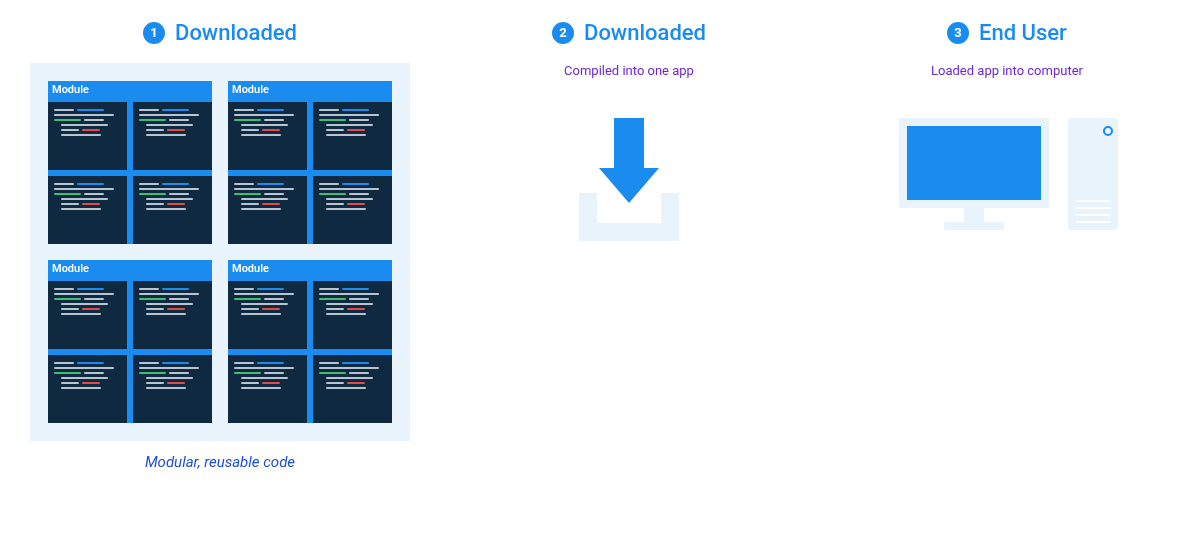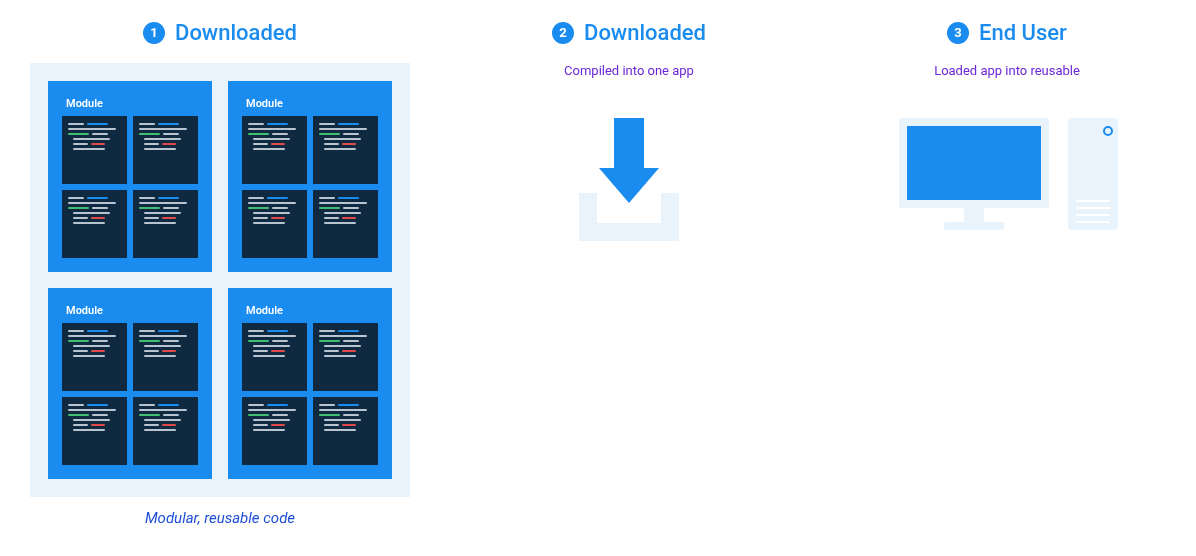--- a/index.html
+++ b/index.html
@@ -59,21 +59,21 @@
     .app-box {
       background: #e8f3fb;
       padding: 18px;
       display: grid;
       grid-template-columns: 1fr 1fr;
       gap: 16px;
       width: 380px;
     }
     .module {
       background: #1a8cf0;
-      padding: 14px;
+      padding: 0;
     }
     .module-label {
       color: #fff;
       font-size: 11px;
       font-weight: 600;
       padding: 2px 4px 6px 4px;
     }
     .module-grid {
       display: grid;
       grid-template-columns: 1fr 1fr;
@@ -436,21 +436,21 @@
         <polygon points="10,80 28,80 28,110 92,110 92,80 110,80 110,128 10,128" fill="#e8f3fb"></polygon>
       </svg>
     </div>
   </div>
 
   <div class="column">
     <div class="heading">
       <div class="badge">3</div>
       <div class="title">End User</div>
     </div>
-    <div class="subtitle">Loaded app into reusable</div>
+    <div class="subtitle">Loaded app into computer</div>
     <div class="computer-illustration">
       <svg width="160" height="120" viewBox="0 0 160 120">
 
         <rect x="5" y="5" width="150" height="90" rx="2" fill="#e8f3fb"></rect>
         <rect x="13" y="13" width="134" height="74" fill="#1a8cf0"></rect>
 
         <rect x="70" y="95" width="20" height="14" fill="#e8f3fb"></rect>
         <rect x="50" y="109" width="60" height="8" rx="2" fill="#e8f3fb"></rect>
       </svg>
       <svg width="55" height="120" viewBox="0 0 55 120">

